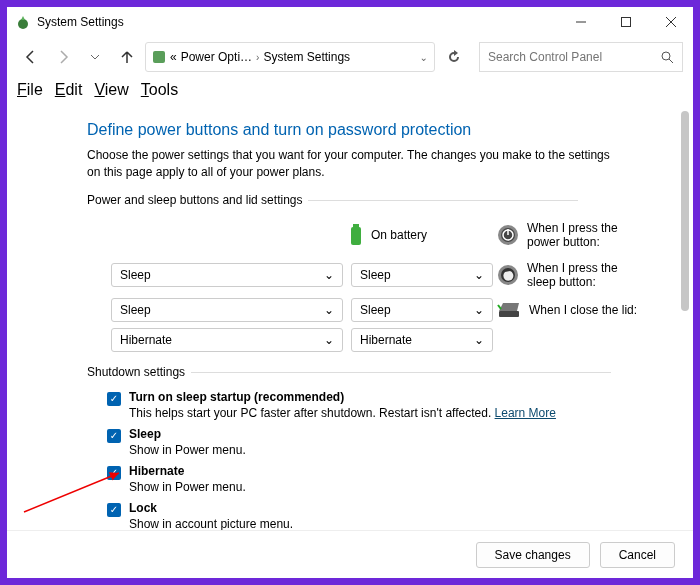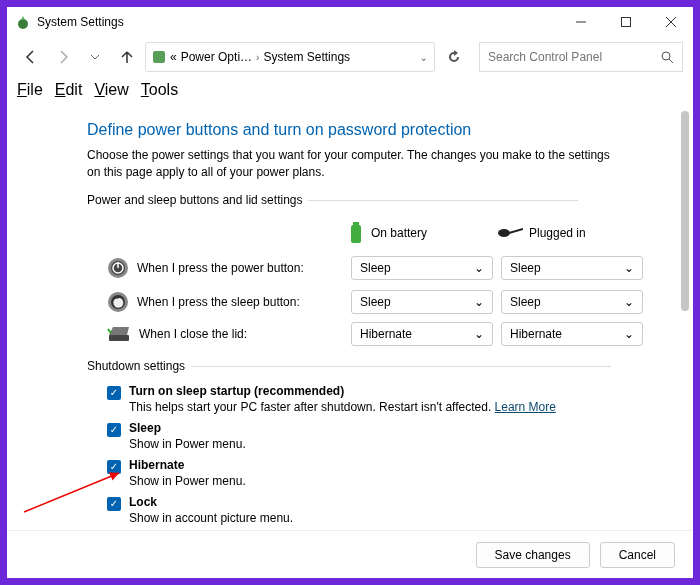--- a/index.html
+++ b/index.html
@@ -153,29 +153,20 @@
         <div></div>
         <div class="colhdr">
           <span>
               <svg width="18" height="24">
                 <rect x="4" y="4" width="10" height="18" rx="2" fill="#3fae3f"></rect>
                 <rect x="6" y="1" width="6" height="3" fill="#3fae3f"></rect>
               </svg>
             </span>
           <span>On battery</span>
         </div>
-        <div class="colhdr">
-          <span>
-              <svg width="26" height="14">
-                <ellipse cx="7" cy="7" rx="6" ry="4" fill="#222"></ellipse>
-                <line x1="12" y1="7" x2="26" y2="3" stroke="#222" stroke-width="2"></line>
-              </svg>
-            </span>
-          <span>Plugged in</span>
-        </div>
 
         <div class="row">
           <div class="iconcell">
             <span>
                 <svg width="22" height="22">
                   <circle cx="11" cy="11" r="10" fill="#888"></circle>
                   <circle cx="11" cy="11" r="7" fill="#444"></circle>
                   <circle cx="11" cy="11" r="5" fill="none" stroke="#fff" stroke-width="1.5"></circle>
                   <line x1="11" y1="5" x2="11" y2="11" stroke="#fff" stroke-width="1.5"></line>
                 </svg>

